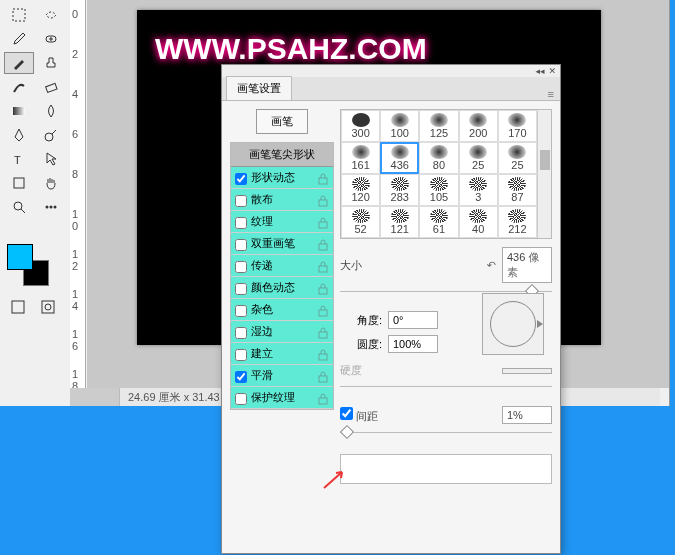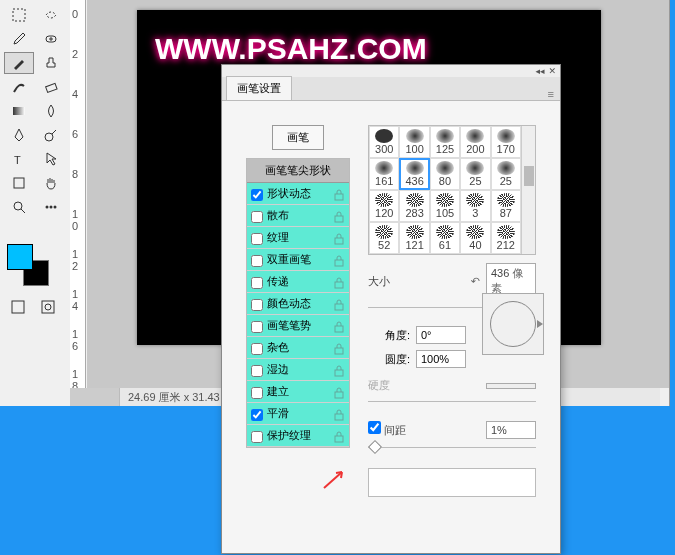--- a/index.html
+++ b/index.html
@@ -20,21 +20,21 @@
 .canvas{position:absolute;left:50px;top:10px;width:464px;height:335px;background:#000;box-shadow:0 0 4px rgba(0,0,0,.4)}
 .canvas-text{color:#fff;font-size:30px;font-weight:bold;padding:22px 18px;text-shadow:0 0 6px #f08,0 0 10px #f08}
 .status{position:absolute;left:70px;bottom:0;height:18px;background:#e8e8e8;width:590px;display:flex;align-items:center;font-size:10px;color:#555}
 .status .seg{padding:0 8px;border-right:1px solid #bbb;height:100%;display:flex;align-items:center}
 .panel{position:absolute;left:221px;top:64px;width:340px;height:490px;background:#f5f5f5;border:1px solid #888;box-shadow:2px 2px 8px rgba(0,0,0,.3)}
 .panel-top{height:12px;background:#eee;display:flex;justify-content:flex-end;align-items:center;gap:4px;padding-right:4px}
 .panel-top span{font-size:9px;color:#555;cursor:pointer}
 .tab-bar{height:24px;background:#e2e2e2;border-bottom:1px solid #bbb;display:flex;align-items:flex-end}
 .tab{padding:4px 10px;background:#f5f5f5;border:1px solid #bbb;border-bottom:none;margin-left:4px}
 .menu-ic{margin-left:auto;margin-right:6px;color:#777;cursor:pointer}
-.panel-body{display:flex;padding:24px;gap:18px;height:420px}
+.panel-body{display:flex;padding:8px;gap:6px;height:420px}
 .left-col{width:104px;display:flex;flex-direction:column;gap:2px}
 .btn-brush{align-self:center;padding:4px 14px;background:#f8f8f8;border:1px solid #999;margin-bottom:6px;cursor:pointer}
 .opt-list{background:#5eead4;border:1px solid #bbb}
 .opt-head{background:#bfbfbf;padding:4px 6px;text-align:center;border-bottom:1px solid #999}
 .opt-row{display:flex;align-items:flex-end;padding:3px 4px;gap:4px;border-bottom:1px solid #d0d0d0}
 .opt-row input[type=checkbox]{width:12px;height:12px}
 .opt-row .lbl{flex:1}
 .lock{width:12px;height:12px;opacity:.5}
 .right-col{flex:1;display:flex;flex-direction:column}
 .brush-grid-wrap{border:1px solid #bbb;background:#fff;height:130px;display:flex}
@@ -279,28 +279,20 @@
             <div class="opt-row">
               <input type="checkbox" style="">
               <span class="lbl">颜色动态</span>
               <svg class="lock" viewBox="0 0 12 12">
                 <rect x="2" y="5" width="8" height="6" fill="none" stroke="#666"></rect>
                 <path d="M4 5 V3 Q4 1 6 1 Q8 1 8 3 V5" fill="none" stroke="#666"></path>
               </svg>
             </div>
             <div class="opt-row">
               <input type="checkbox" style="">
-              <span class="lbl">画笔笔势</span>
-              <svg class="lock" viewBox="0 0 12 12">
-                <rect x="2" y="5" width="8" height="6" fill="none" stroke="#666"></rect>
-                <path d="M4 5 V3 Q4 1 6 1 Q8 1 8 3 V5" fill="none" stroke="#666"></path>
-              </svg>
-            </div>
-            <div class="opt-row">
-              <input type="checkbox" style="">
               <span class="lbl">杂色</span>
               <svg class="lock" viewBox="0 0 12 12">
                 <rect x="2" y="5" width="8" height="6" fill="none" stroke="#666"></rect>
                 <path d="M4 5 V3 Q4 1 6 1 Q8 1 8 3 V5" fill="none" stroke="#666"></path>
               </svg>
             </div>
             <div class="opt-row">
               <input type="checkbox" style="">
               <span class="lbl">湿边</span>
               <svg class="lock" viewBox="0 0 12 12">

